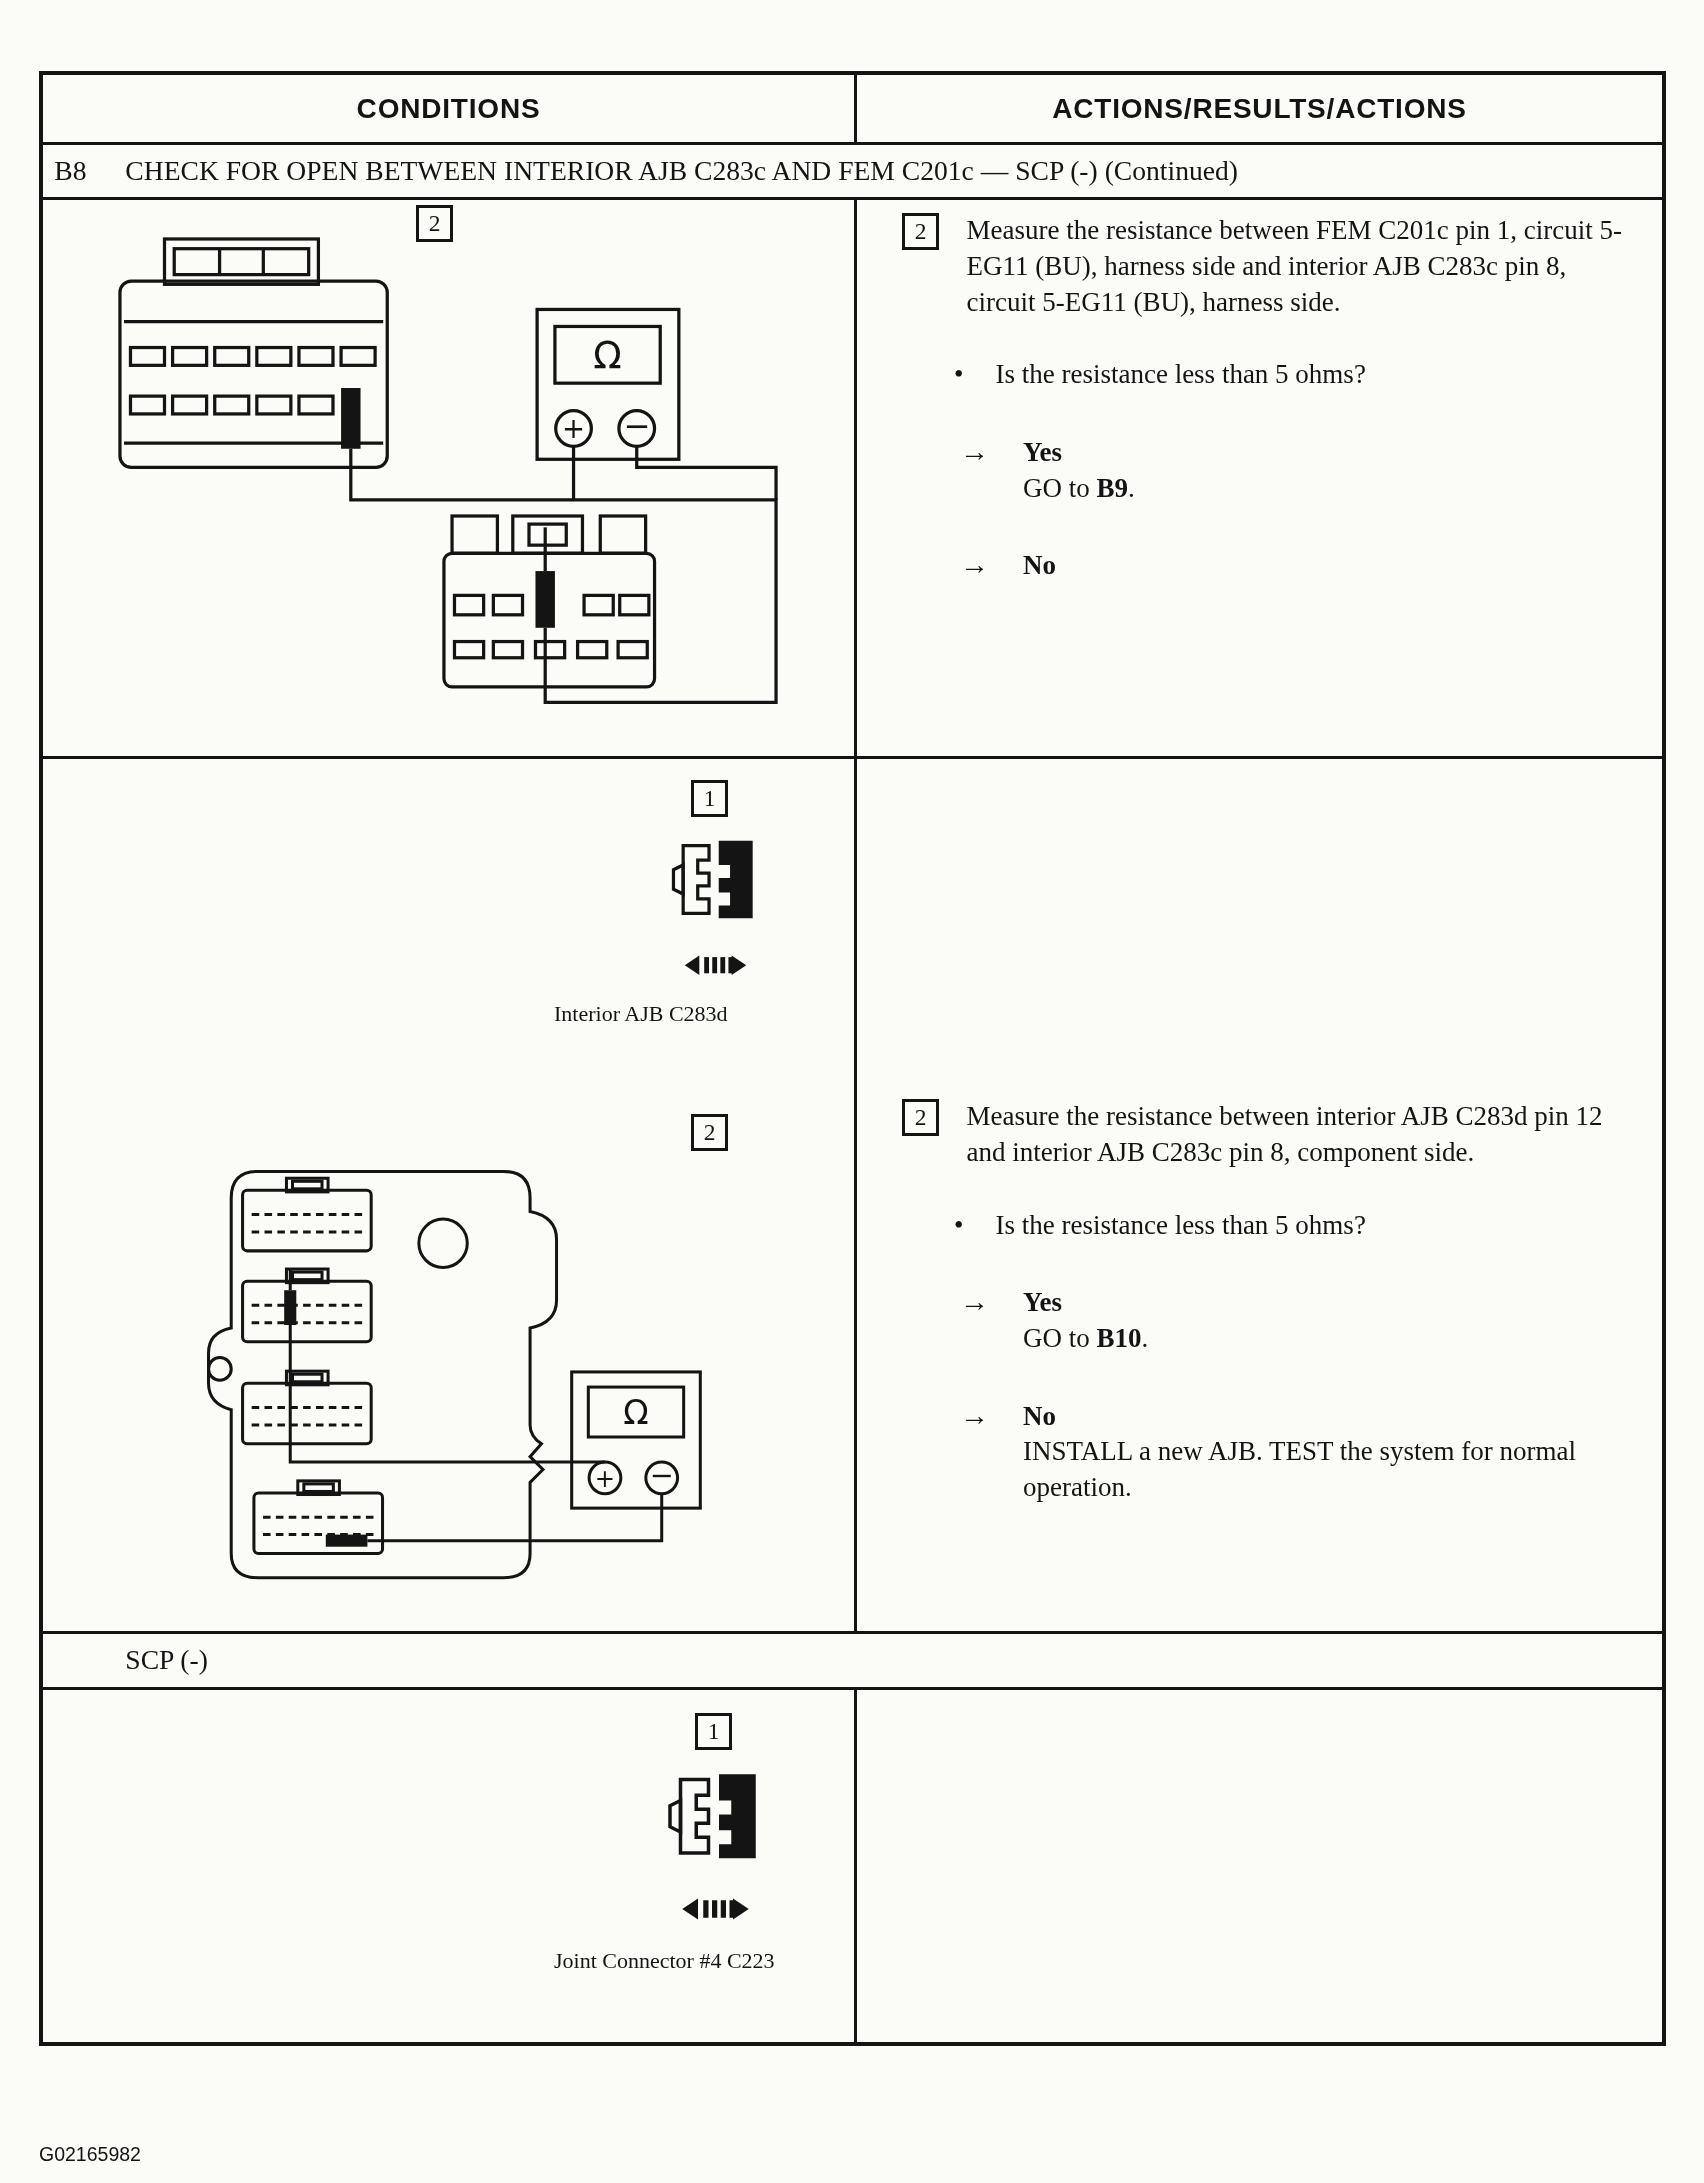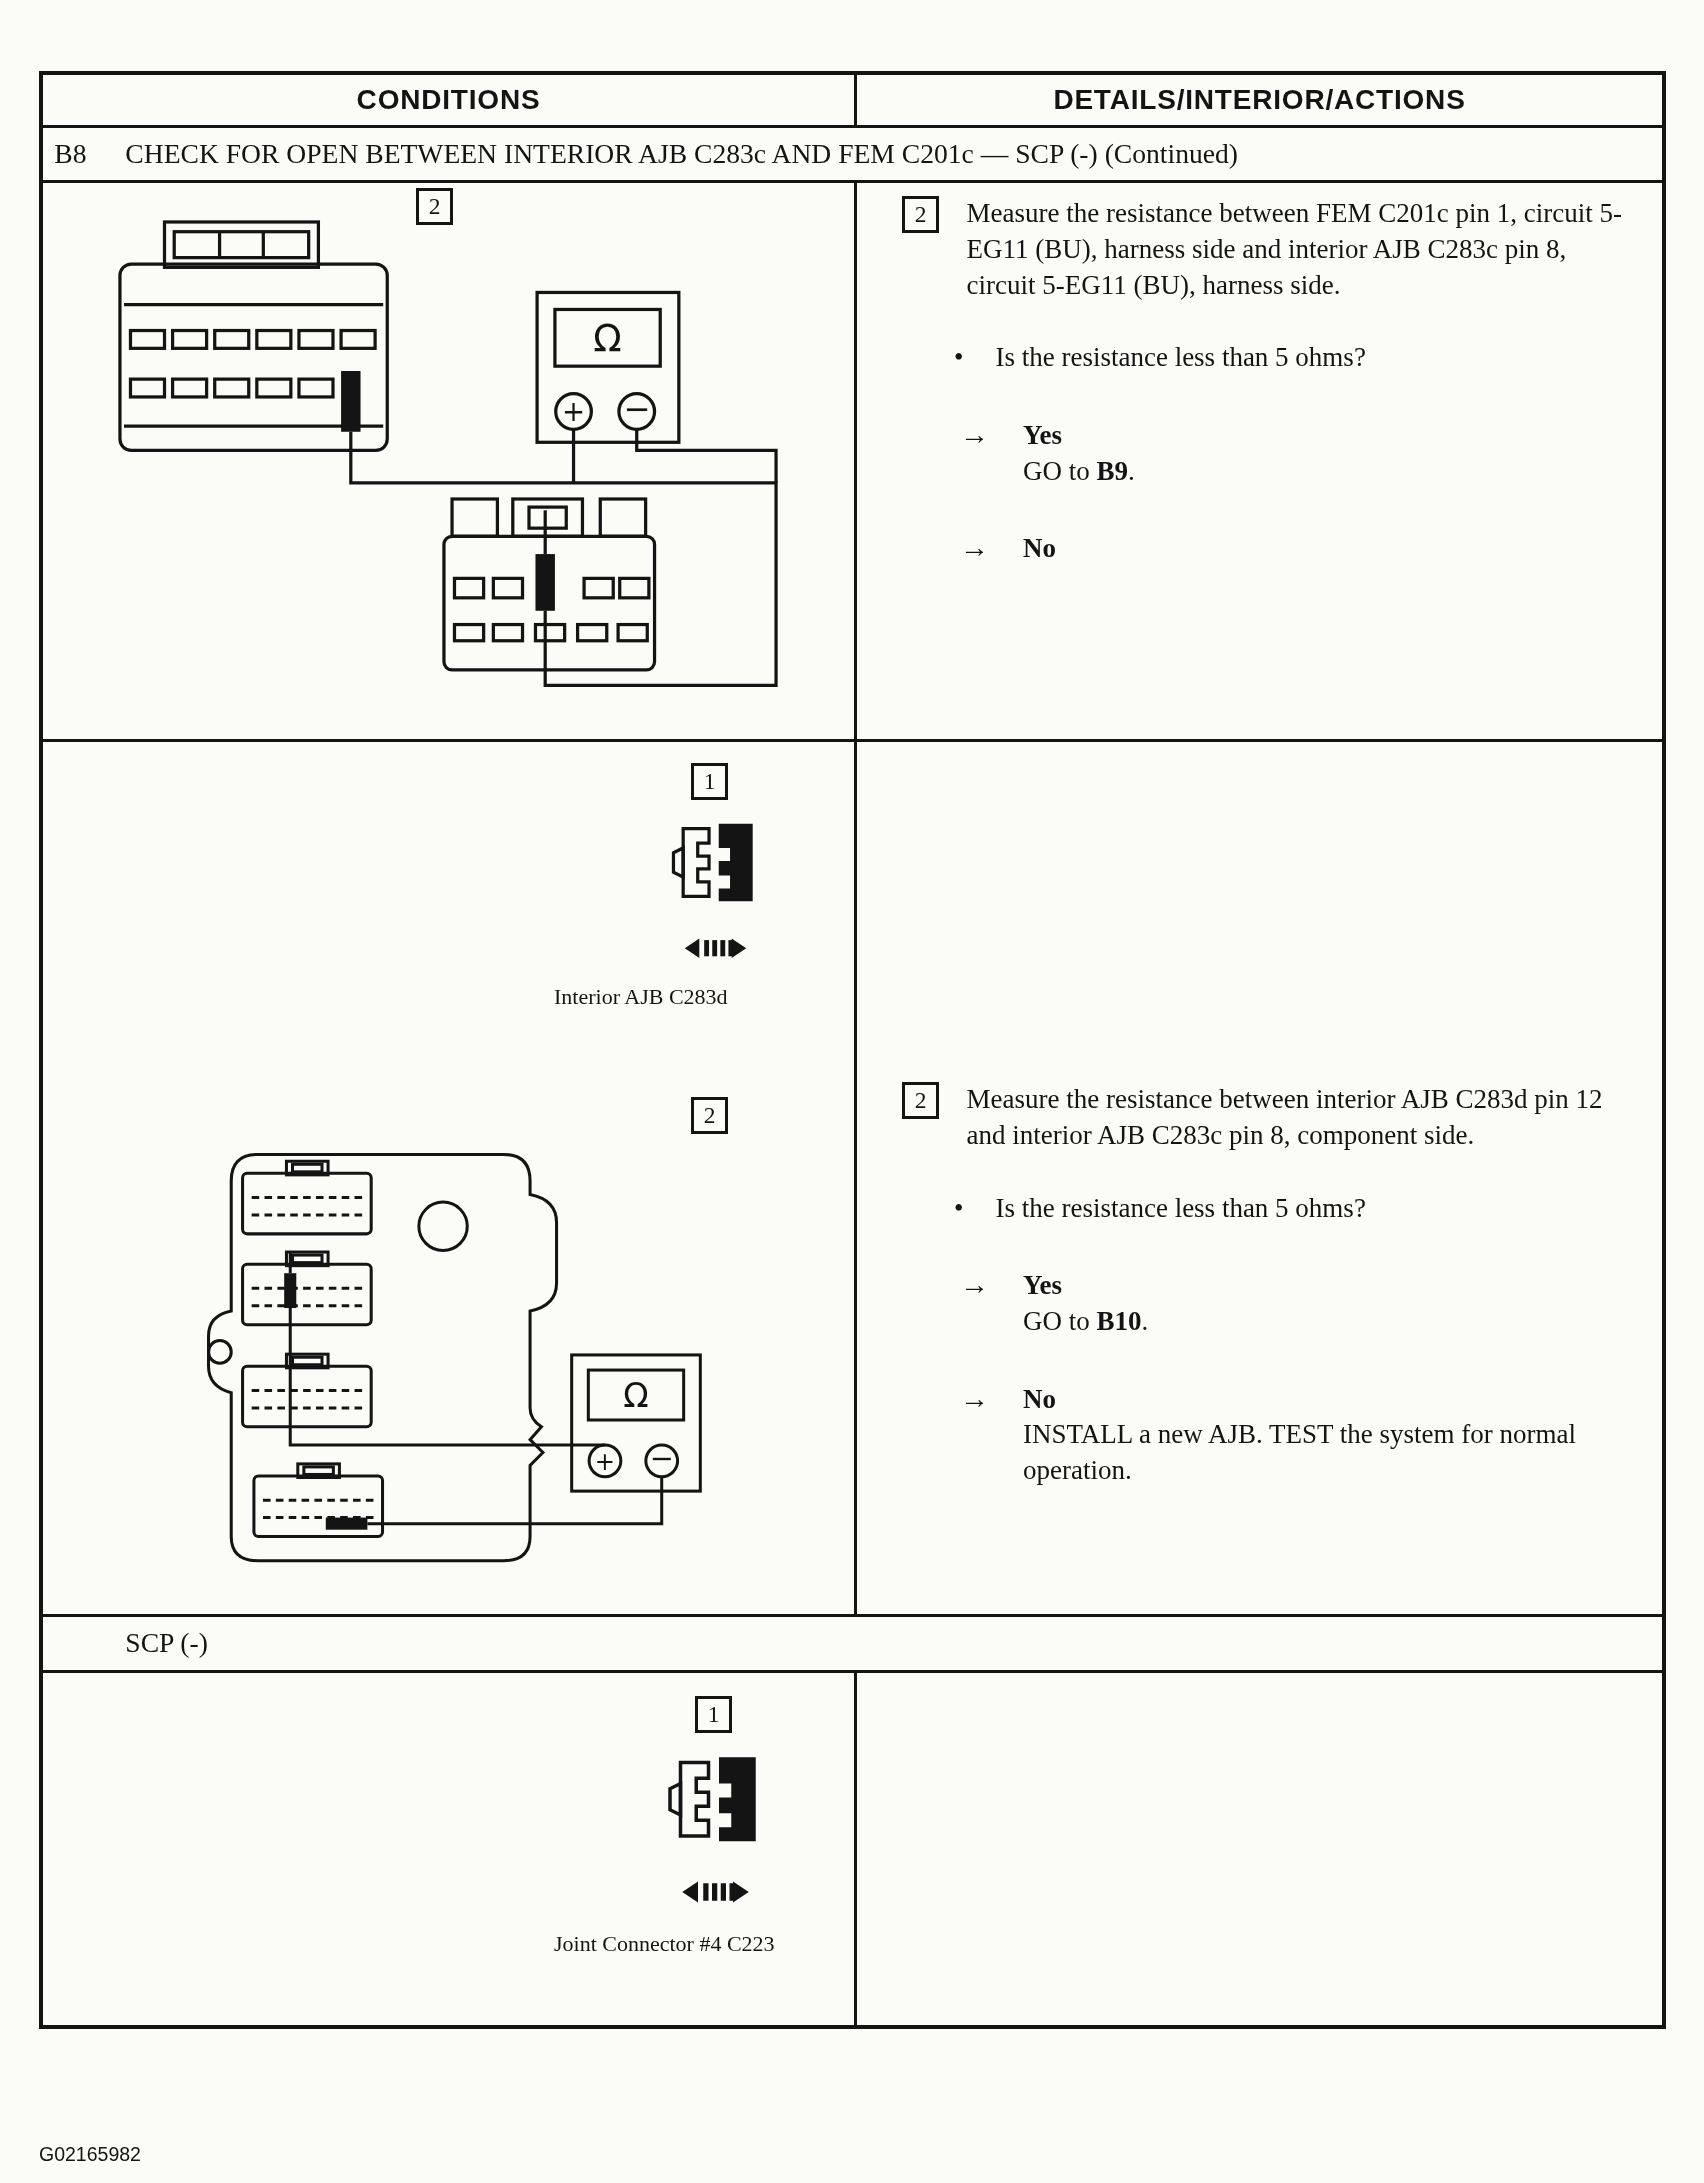--- a/index.html
+++ b/index.html
@@ -3,21 +3,21 @@
 <meta charset="utf-8">
 <style>
   *{box-sizing:border-box}
   html,body{margin:0;padding:0;background:#e9e9e6}
   .page{position:relative;width:1704px;height:2183px;background:#fbfbf8;font-family:"Liberation Serif",serif;color:#141414;overflow:hidden}
   .doc-table{position:absolute;left:39px;top:71px;width:1627px;border:4px solid #141414;background:#fbfbf8}
   .row{border-top:3.2px solid #141414}
   .row:first-child{border-top:none}
 
   
-  .header-row{display:flex;height:50px}
+  .header-row{display:flex;height:67px}
   .hcell{display:flex;align-items:center;justify-content:center;font-family:"Liberation Sans",sans-serif;font-weight:bold;font-size:28px;letter-spacing:0.8px}
   .hcell.left{width:814px;border-right:3.2px solid #141414}
   .hcell.right{flex:1}
 
   
   .title-row{padding:8px 16px 8px 11.3px;font-weight:normal;font-size:27.6px;line-height:1.32}
   .sec-id{display:inline-block;width:71px;vertical-align:top}
   .sec-title{display:inline-block;width:1499px;vertical-align:top}
   .title-cont{margin-left:71px}
 
@@ -50,21 +50,21 @@
 <body>
 
 <div class="page">
   <div class="doc-table">
 
     <div class="row header-row">
       <div class="hcell left">
         <span>CONDITIONS</span>
       </div>
       <div class="hcell right">
-        <span>DETAILS/INTERIOR/ACTIONS</span>
+        <span>ACTIONS/RESULTS/ACTIONS</span>
       </div>
     </div>
 
     <div class="row title-row">
       <span class="sec-id">B8</span><span class="sec-title">CHECK FOR OPEN BETWEEN INTERIOR AJB C283c AND FEM C201c — SCP (-) (Continued)</span>
     </div>
 
     <div class="row body-row row-b8">
       <div class="dcell">
         <div class="sbox abs" style="left:373px;top:4.9px">

